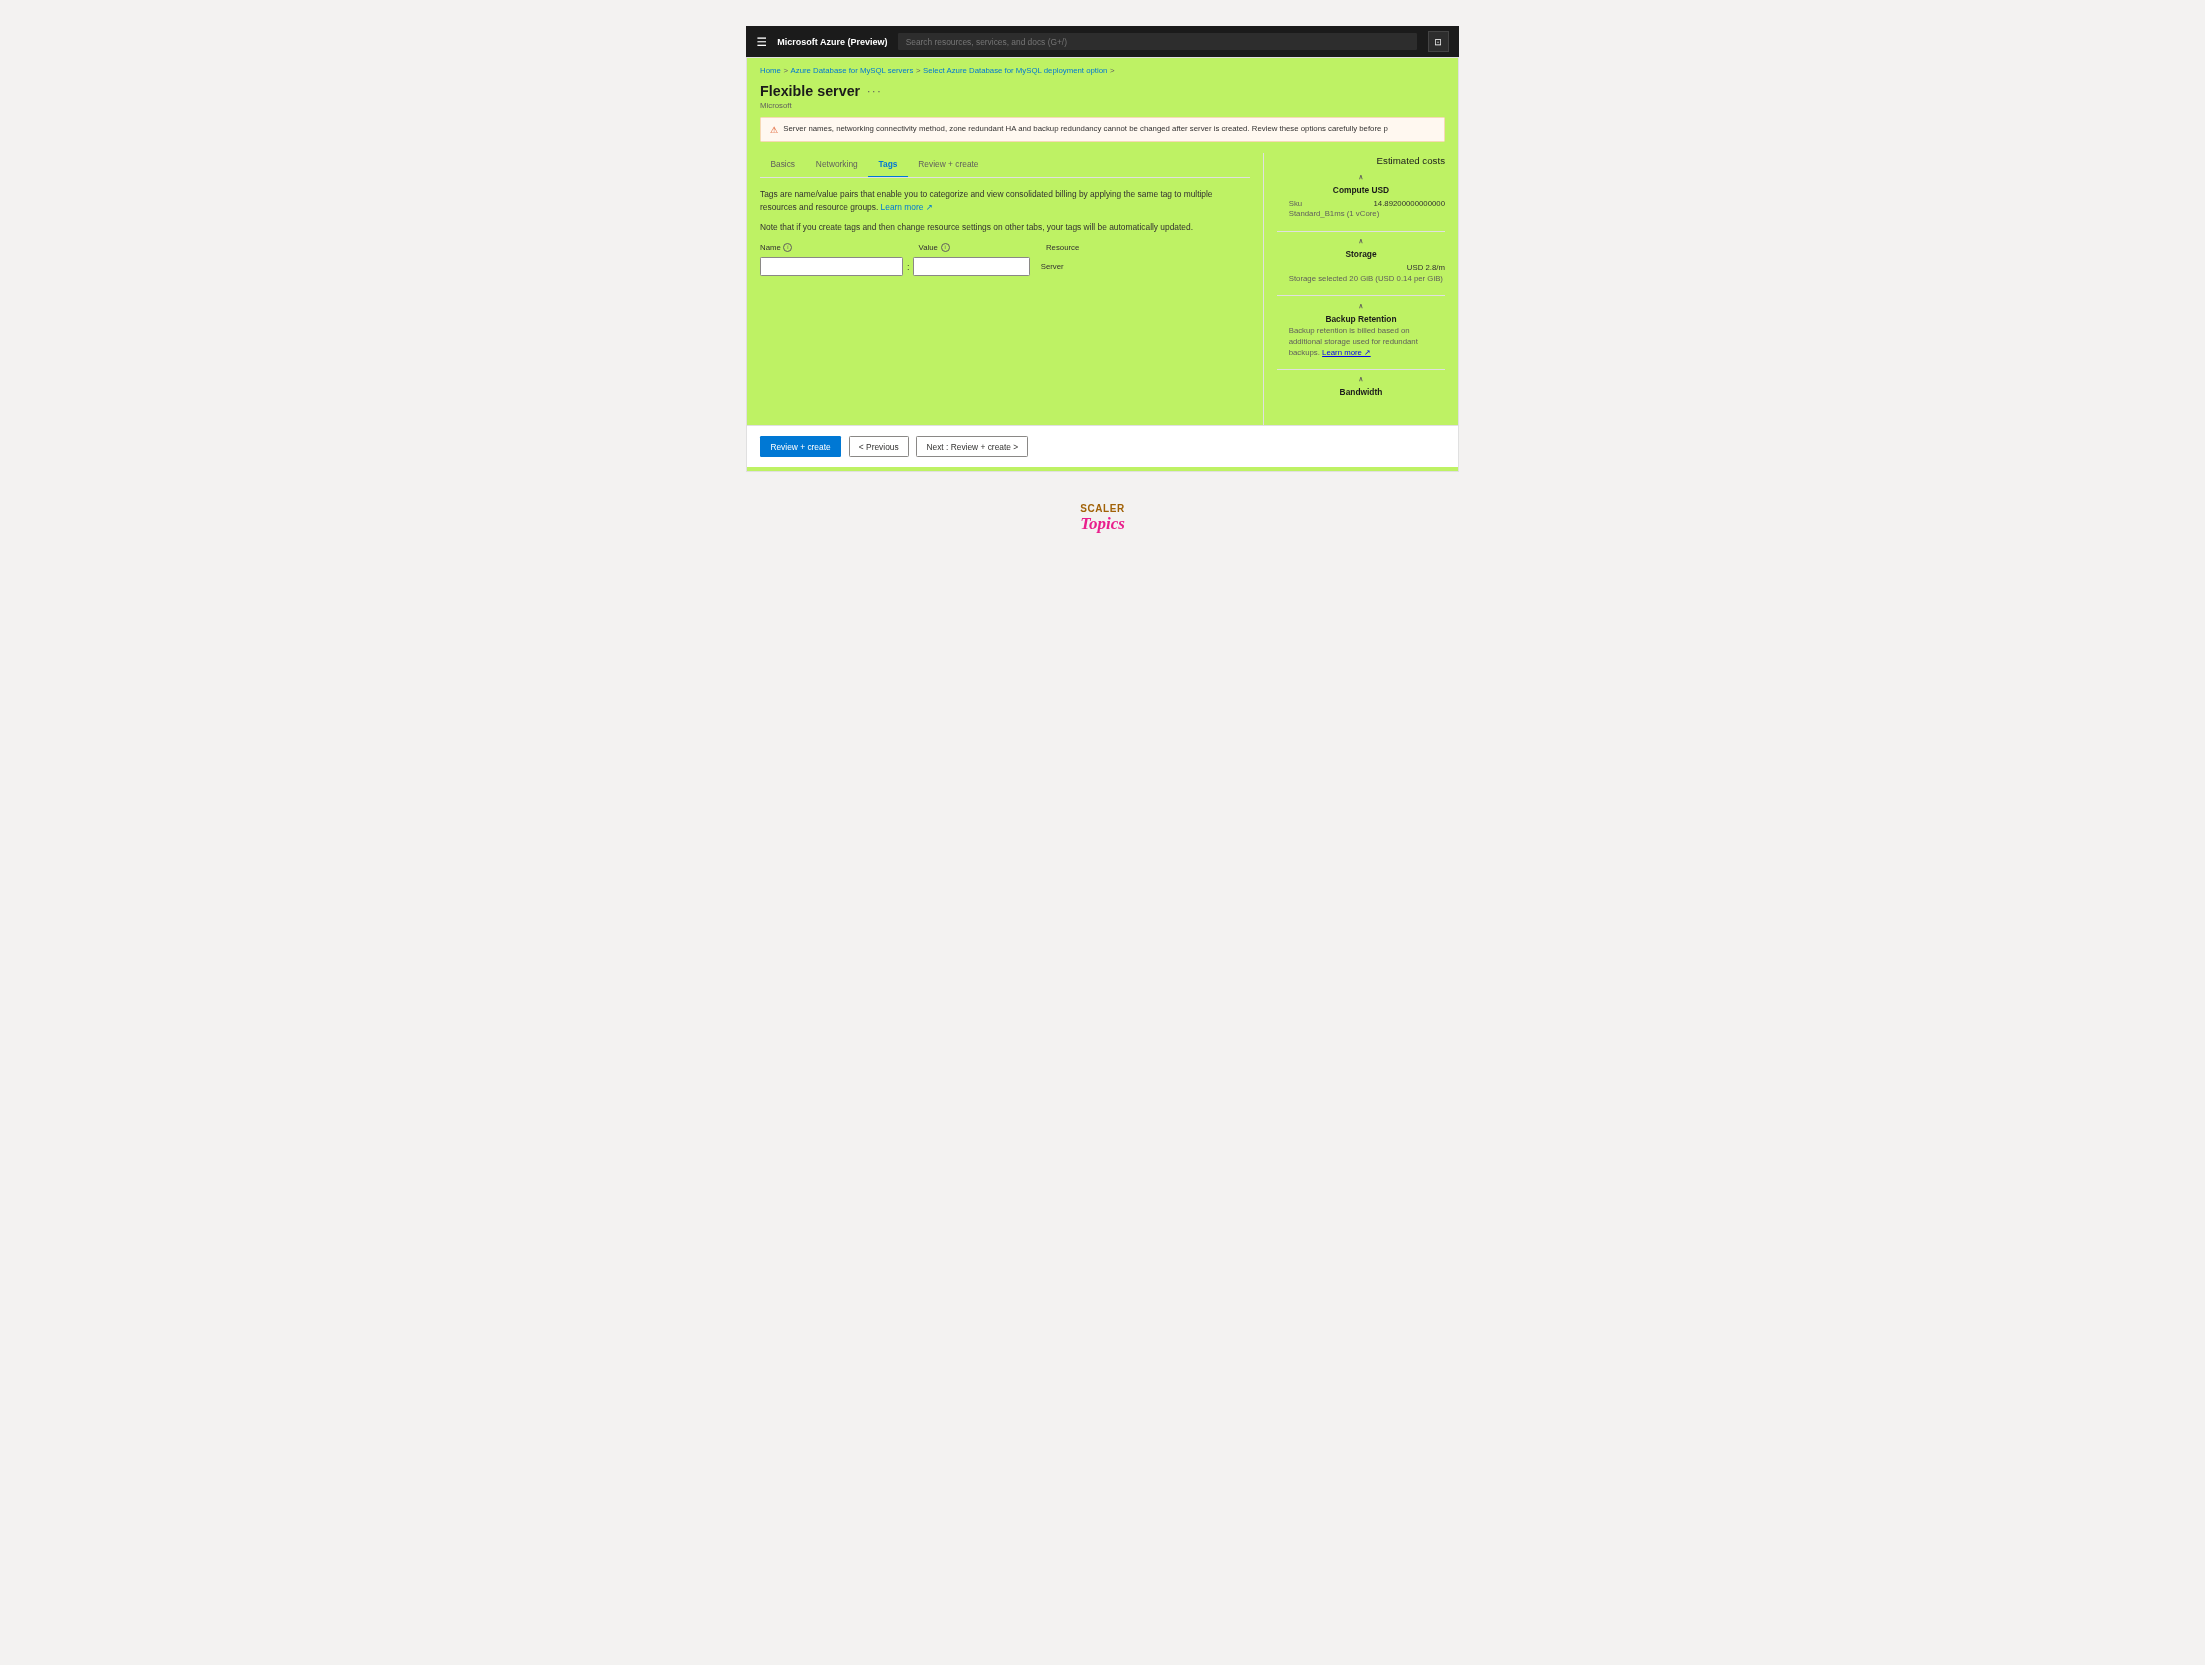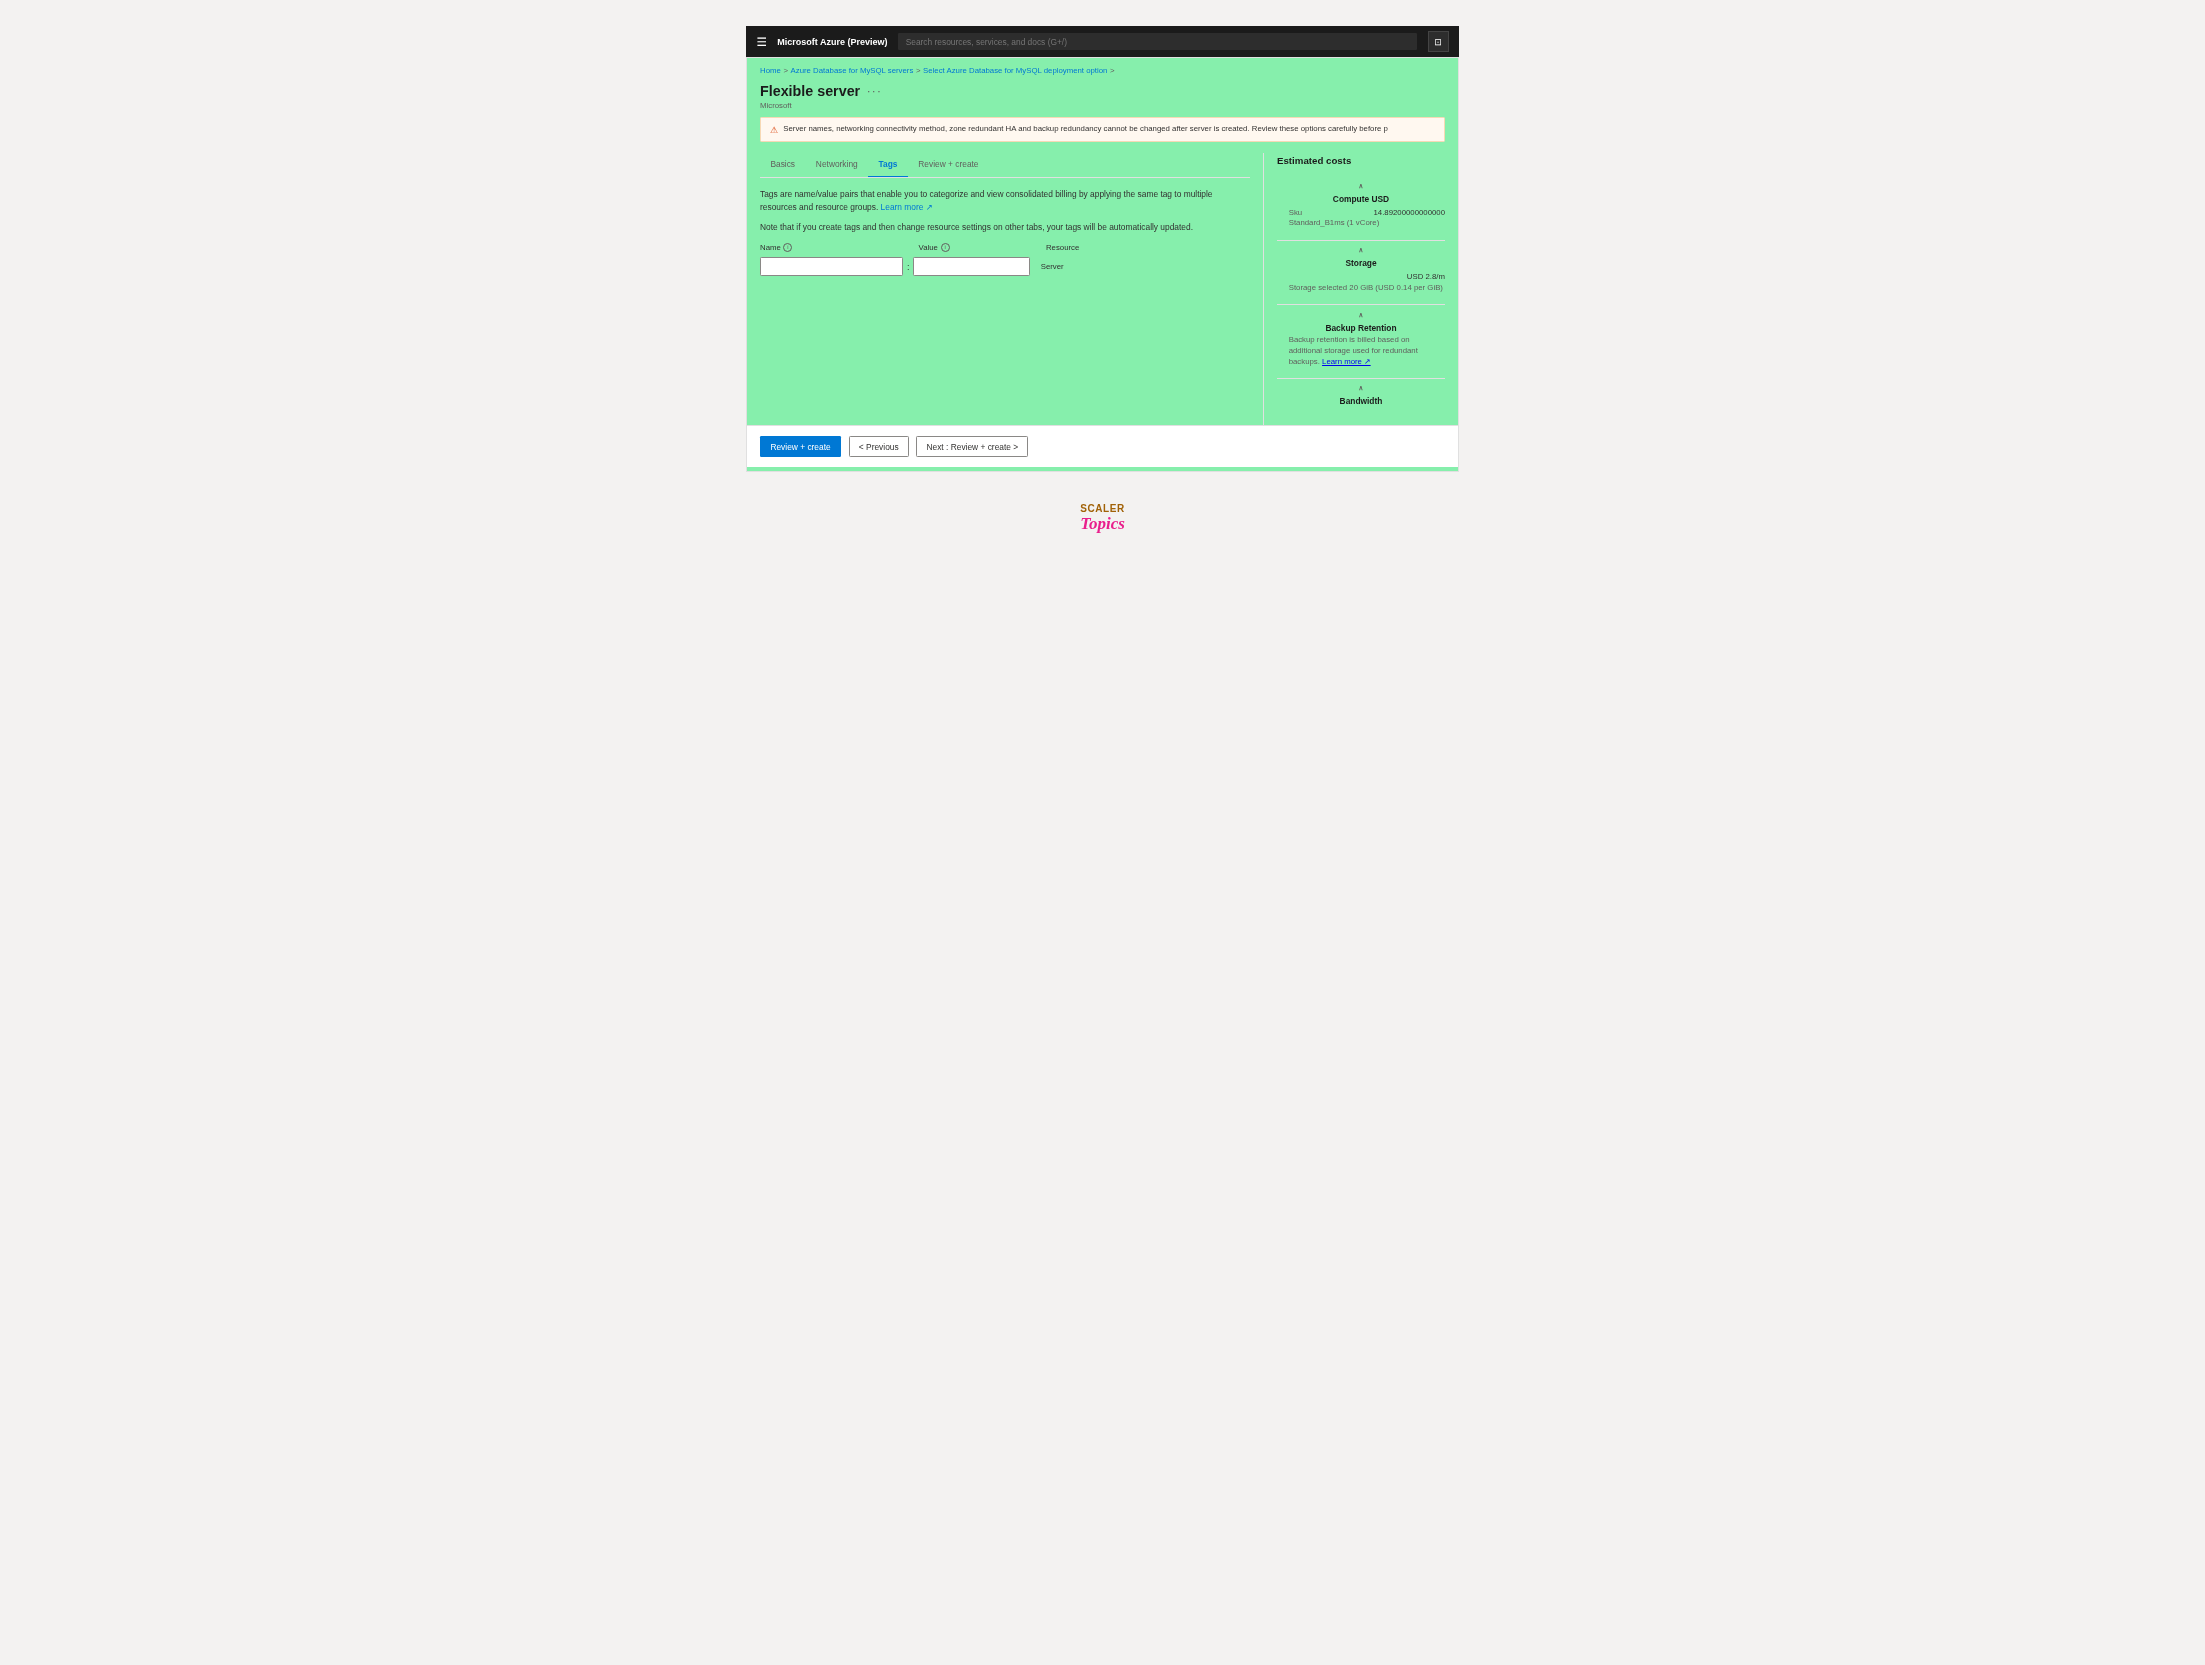--- a/index.html
+++ b/index.html
@@ -54,21 +54,21 @@
       justify-content: center;
       color: #fff;
       font-size: 9px;
       border: 0.6px solid #444;
     }
 
     
     .main-container {
       width: 100%;
       max-width: 713px;
-      background: #86efac;
+      background: #bef264;
       border: 0.6px solid #e0e0e0;
       min-height: 415px;
     }
 
     
     .breadcrumb {
       padding: 7.8px 13px 2.6px 13px;
       font-size: 7.8px;
       color: #0078d4;
       display: flex;
@@ -264,23 +264,24 @@
     
     .cost-sidebar {
       width: 182px;
       flex-shrink: 0;
       border-left: 0.6px solid #e0e0e0;
       padding-left: 13px;
       padding-top: 2.6px;
     }
     .cost-title {
       font-size: 9.7px;
-      font-weight: 700;
+      font-weight: 400;
       color: #1b1b1b;
-      margin-bottom: 16px;
+      margin-bottom: 7px;
+      text-align: right;
     }
     .cost-section {
       margin-bottom: 7.8px;
     }
     .cost-section-header {
       display: flex;
       align-items: center;
       gap: 3.9px;
       font-size: 8.4px;
       font-weight: 600;

